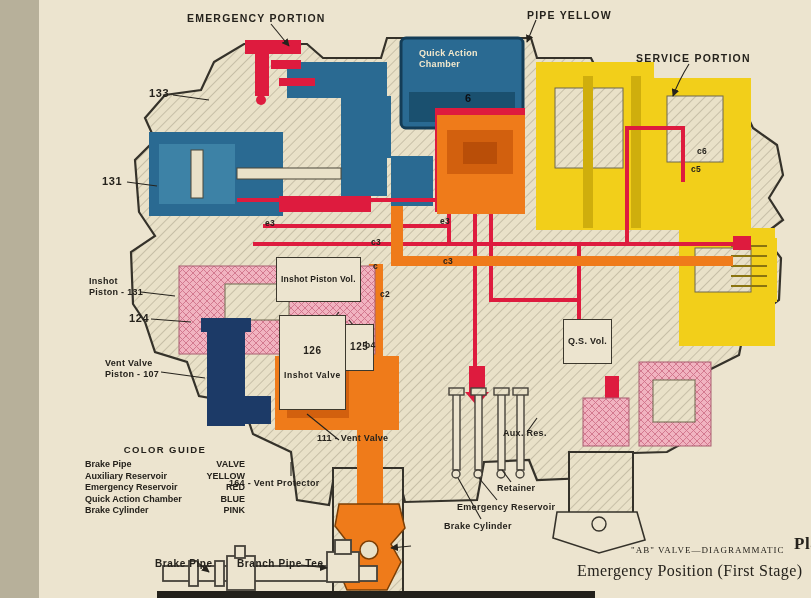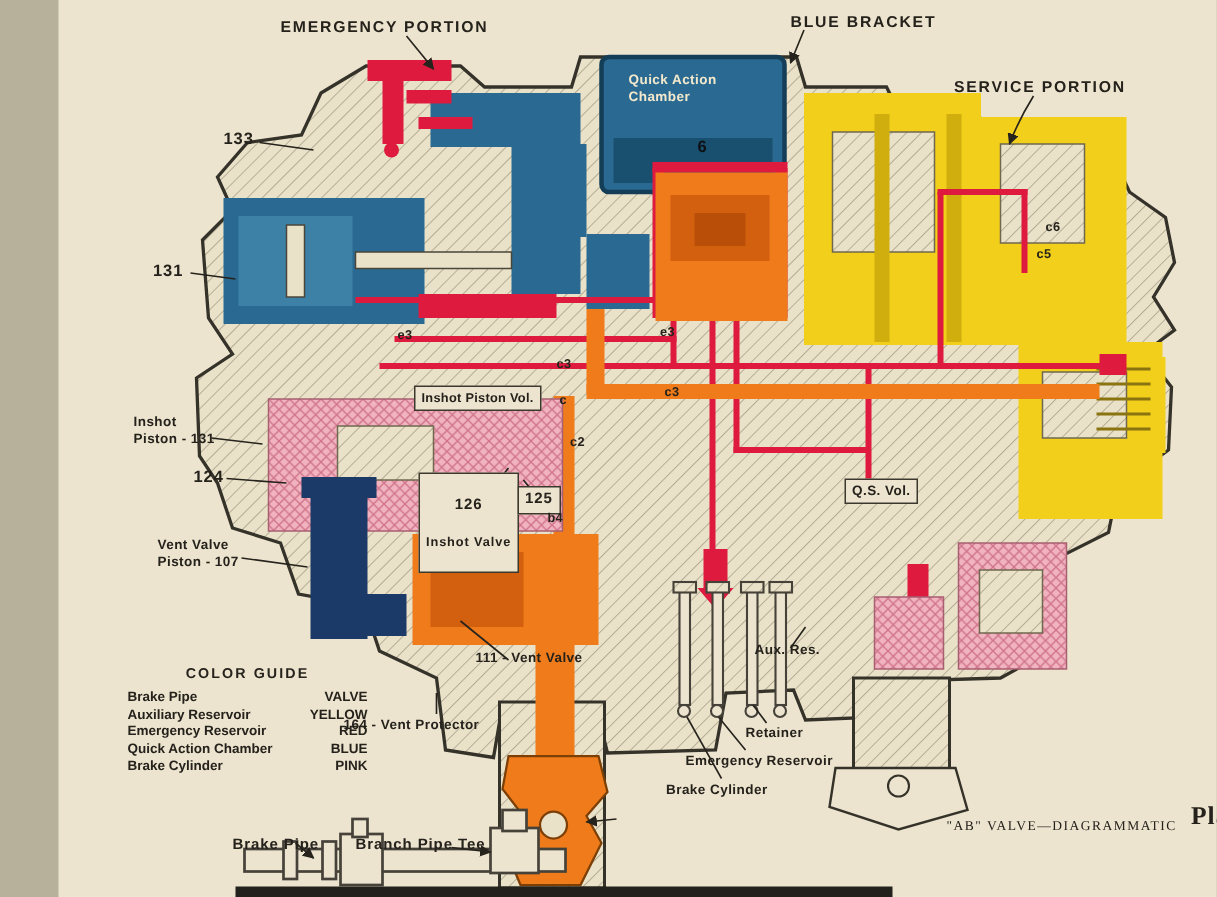--- a/index.html
+++ b/index.html
@@ -8,21 +8,21 @@
     position:relative;width:811px;height:598px;overflow:hidden;
     background:var(--background,#ece4cf);
     font-family:"Liberation Sans",sans-serif;color:var(--ink,#25221c);margin-left:39px;
   }
   #diagram{position:absolute;left:0;top:0;}
   .lbl{position:absolute;font-size:10px;font-weight:700;letter-spacing:.6px;
        line-height:1.25;white-space:pre-line;}
   .lbl.head{font-size:10.5px;letter-spacing:1.2px;}
   .lbl.small{font-size:9px;letter-spacing:.3px;}
   .lbl.tiny{font-size:8.5px;letter-spacing:.2px;}
-  .lbl.boxed{background:var(--background,#ece4cf);border:1px solid #3c382d;padding:2px 4px;}
+  .lbl.boxed{background:var(--background,#ece4cf);border:1px solid #3c382d;padding:16px 4px;}
   .lbl.onblue{color:#f3e9cd;text-align:left;}
   .serif{font-family:"Liberation Serif",serif;}
   .color-guide{position:absolute;width:160px;}
   .cg-title{text-align:center;font-weight:700;font-size:9.5px;letter-spacing:1.4px;margin-bottom:4px;}
   .cg-row{display:flex;justify-content:space-between;font-size:9px;line-height:11.5px;font-weight:700;}
   
   .f-hatch{fill:url(#hatch);}
   .f-pink{fill:url(#pinkx);stroke:#a85f70;stroke-width:1;}
   .f-orange{fill:var(--orange,#ef7b1a);}
   .f-yellow{fill:var(--yellow,#f2cf1a);}
@@ -185,21 +185,21 @@
       <path d="M158,562 L170,572" marker-end="url(#arrow)"></path>
       <path d="M262,565 L288,568" marker-end="url(#arrow)"></path>
       <path d="M292,322 L300,312"></path>
       <path d="M318,330 L310,320"></path>
     </g>
 
     <rect x="118" y="591" width="438" height="7" fill="#23211b"></rect>
   </svg>
 
   <div class="lbl head" style="left:148px;top:12px">EMERGENCY PORTION</div>
-  <div class="lbl head" style="left:488px;top:9px">BLUE BRACKET</div>
+  <div class="lbl head" style="left:488px;top:9px">PIPE YELLOW</div>
   <div class="lbl head" style="left:597px;top:52px">SERVICE PORTION</div>
 
   <div class="lbl small onblue" style="left:380px;top:48px;width:86px">Quick Action
 Chamber</div>
   <div class="lbl" style="left:426px;top:92px;color:#0d0f14;font-size:11px">6</div>
 
   <div class="lbl" style="left:110px;top:87px;font-size:11px">133</div>
   <div class="lbl" style="left:63px;top:175px;font-size:11px">131</div>
   <div class="lbl small" style="left:50px;top:276px">Inshot
 Piston - 131</div>
@@ -254,15 +254,16 @@
       <span>Quick Action Chamber</span>
       <span>BLUE</span>
     </div>
     <div class="cg-row">
       <span>Brake Cylinder</span>
       <span>PINK</span>
     </div>
   </div>
 
   <div class="lbl serif" style="left:592px;top:545px;font-size:9px;font-weight:400;letter-spacing:1px">"AB" VALVE—DIAGRAMMATIC</div>
+  <div class="lbl serif" style="left:538px;top:561px;font-size:16px;font-weight:400;letter-spacing:.4px">Emergency Position (First Stage)</div>
   <div class="lbl serif" style="left:755px;top:533px;font-size:17px;font-weight:700">Plate 6</div>
 
 </div>
 
 </body></html>

